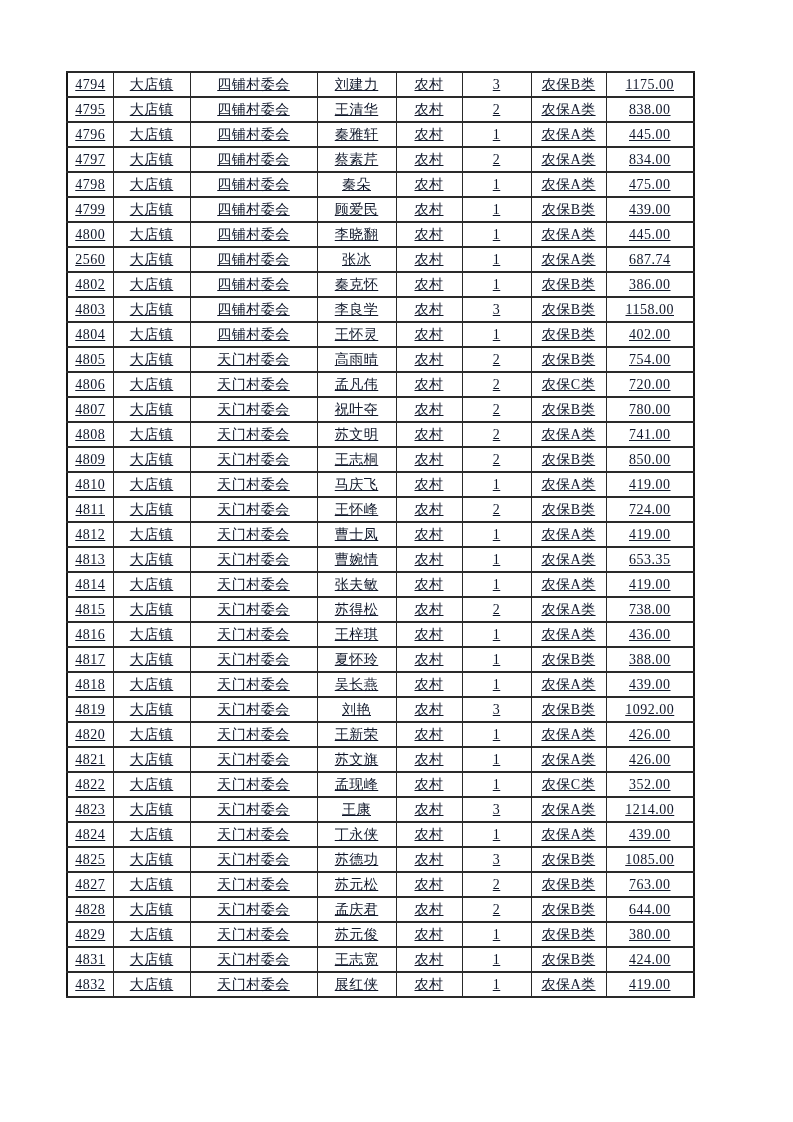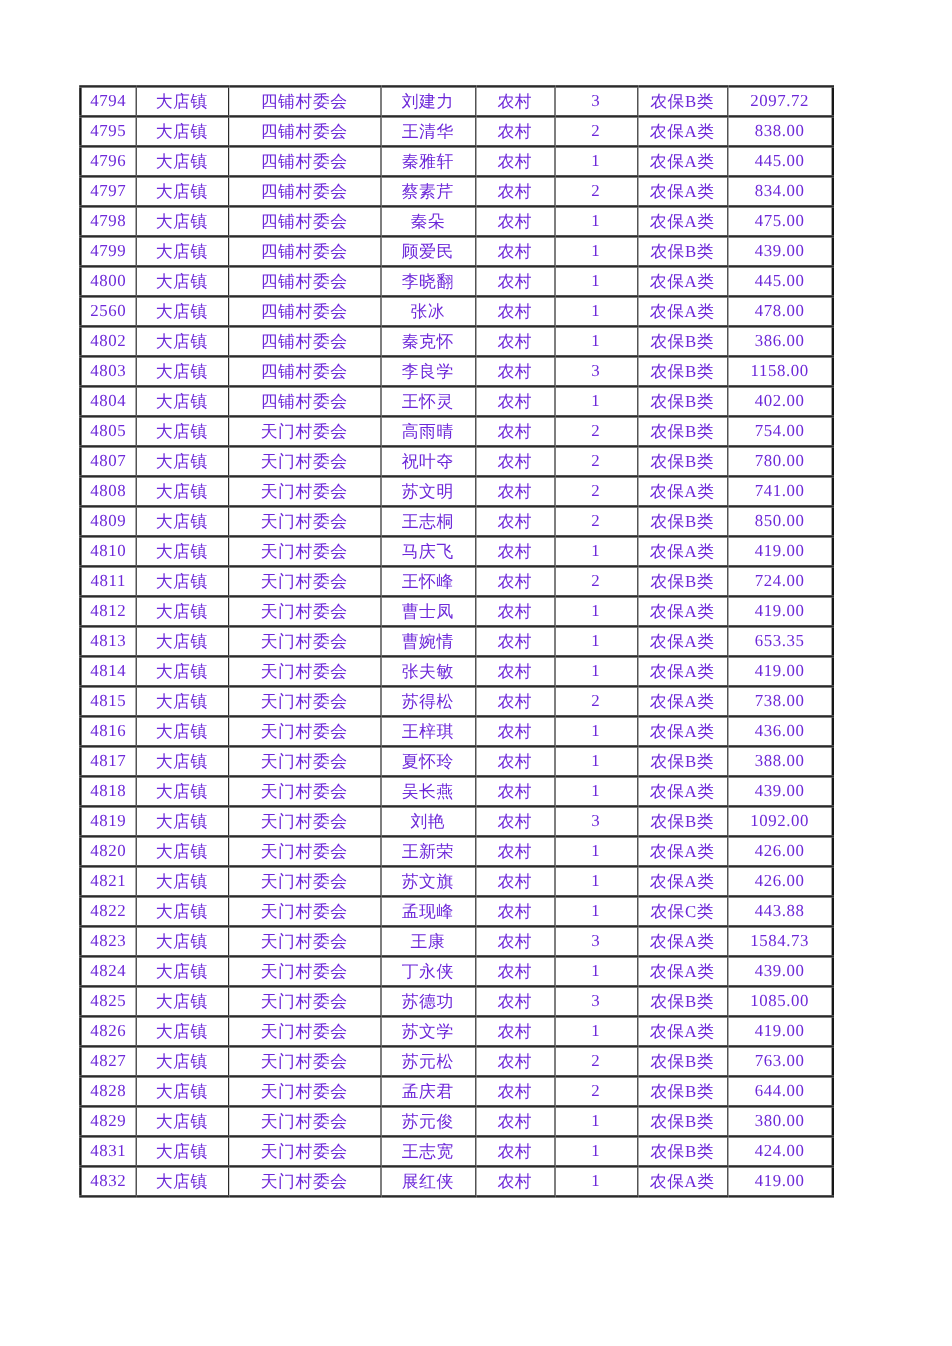--- a/index.html
+++ b/index.html
@@ -15,22 +15,23 @@
     background: #ffffff;
     overflow: hidden;
   }
   table.roster {
     position: absolute;
     left: 66px;
     top: 71px;
     width: 627px;
     border-collapse: collapse;
     table-layout: fixed;
-    color: #6d28d9;
+    color: #0f172a;
     font-size: 14px;
+    text-decoration: underline;
   }
   table.roster td {
     height: 25px;
     text-align: center;
     vertical-align: middle;
     border: 1px solid #2a2a2a;
     border-top-width: 2px;
     border-bottom-width: 2px;
     white-space: nowrap;
     overflow: hidden;
@@ -60,21 +61,21 @@
     </colgroup>
     <tbody>
         <tr>
           <td class="c-serial">4794</td>
           <td class="c-town">大店镇</td>
           <td class="c-village">四铺村委会</td>
           <td class="c-name">刘建力</td>
           <td class="c-type">农村</td>
           <td class="c-persons">3</td>
           <td class="c-insurance_class">农保B类</td>
-          <td class="c-amount">2097.72</td>
+          <td class="c-amount">1175.00</td>
         </tr>
         <tr>
           <td class="c-serial">4795</td>
           <td class="c-town">大店镇</td>
           <td class="c-village">四铺村委会</td>
           <td class="c-name">王清华</td>
           <td class="c-type">农村</td>
           <td class="c-persons">2</td>
           <td class="c-insurance_class">农保A类</td>
           <td class="c-amount">838.00</td>
@@ -130,21 +131,21 @@
           <td class="c-amount">445.00</td>
         </tr>
         <tr>
           <td class="c-serial">2560</td>
           <td class="c-town">大店镇</td>
           <td class="c-village">四铺村委会</td>
           <td class="c-name">张冰</td>
           <td class="c-type">农村</td>
           <td class="c-persons">1</td>
           <td class="c-insurance_class">农保A类</td>
-          <td class="c-amount">478.00</td>
+          <td class="c-amount">687.74</td>
         </tr>
         <tr>
           <td class="c-serial">4802</td>
           <td class="c-town">大店镇</td>
           <td class="c-village">四铺村委会</td>
           <td class="c-name">秦克怀</td>
           <td class="c-type">农村</td>
           <td class="c-persons">1</td>
           <td class="c-insurance_class">农保B类</td>
           <td class="c-amount">386.00</td>
@@ -173,20 +174,30 @@
           <td class="c-serial">4805</td>
           <td class="c-town">大店镇</td>
           <td class="c-village">天门村委会</td>
           <td class="c-name">高雨晴</td>
           <td class="c-type">农村</td>
           <td class="c-persons">2</td>
           <td class="c-insurance_class">农保B类</td>
           <td class="c-amount">754.00</td>
         </tr>
         <tr>
+          <td class="c-serial">4806</td>
+          <td class="c-town">大店镇</td>
+          <td class="c-village">天门村委会</td>
+          <td class="c-name">孟凡伟</td>
+          <td class="c-type">农村</td>
+          <td class="c-persons">2</td>
+          <td class="c-insurance_class">农保C类</td>
+          <td class="c-amount">720.00</td>
+        </tr>
+        <tr>
           <td class="c-serial">4807</td>
           <td class="c-town">大店镇</td>
           <td class="c-village">天门村委会</td>
           <td class="c-name">祝叶夺</td>
           <td class="c-type">农村</td>
           <td class="c-persons">2</td>
           <td class="c-insurance_class">农保B类</td>
           <td class="c-amount">780.00</td>
         </tr>
         <tr>
@@ -330,61 +341,51 @@
           <td class="c-amount">426.00</td>
         </tr>
         <tr>
           <td class="c-serial">4822</td>
           <td class="c-town">大店镇</td>
           <td class="c-village">天门村委会</td>
           <td class="c-name">孟现峰</td>
           <td class="c-type">农村</td>
           <td class="c-persons">1</td>
           <td class="c-insurance_class">农保C类</td>
-          <td class="c-amount">443.88</td>
+          <td class="c-amount">352.00</td>
         </tr>
         <tr>
           <td class="c-serial">4823</td>
           <td class="c-town">大店镇</td>
           <td class="c-village">天门村委会</td>
           <td class="c-name">王康</td>
           <td class="c-type">农村</td>
           <td class="c-persons">3</td>
           <td class="c-insurance_class">农保A类</td>
-          <td class="c-amount">1584.73</td>
+          <td class="c-amount">1214.00</td>
         </tr>
         <tr>
           <td class="c-serial">4824</td>
           <td class="c-town">大店镇</td>
           <td class="c-village">天门村委会</td>
           <td class="c-name">丁永侠</td>
           <td class="c-type">农村</td>
           <td class="c-persons">1</td>
           <td class="c-insurance_class">农保A类</td>
           <td class="c-amount">439.00</td>
         </tr>
         <tr>
           <td class="c-serial">4825</td>
           <td class="c-town">大店镇</td>
           <td class="c-village">天门村委会</td>
           <td class="c-name">苏德功</td>
           <td class="c-type">农村</td>
           <td class="c-persons">3</td>
           <td class="c-insurance_class">农保B类</td>
           <td class="c-amount">1085.00</td>
-        </tr>
-        <tr>
-          <td class="c-serial">4826</td>
-          <td class="c-town">大店镇</td>
-          <td class="c-village">天门村委会</td>
-          <td class="c-name">苏文学</td>
-          <td class="c-type">农村</td>
-          <td class="c-persons">1</td>
-          <td class="c-insurance_class">农保A类</td>
-          <td class="c-amount">419.00</td>
         </tr>
         <tr>
           <td class="c-serial">4827</td>
           <td class="c-town">大店镇</td>
           <td class="c-village">天门村委会</td>
           <td class="c-name">苏元松</td>
           <td class="c-type">农村</td>
           <td class="c-persons">2</td>
           <td class="c-insurance_class">农保B类</td>
           <td class="c-amount">763.00</td>

